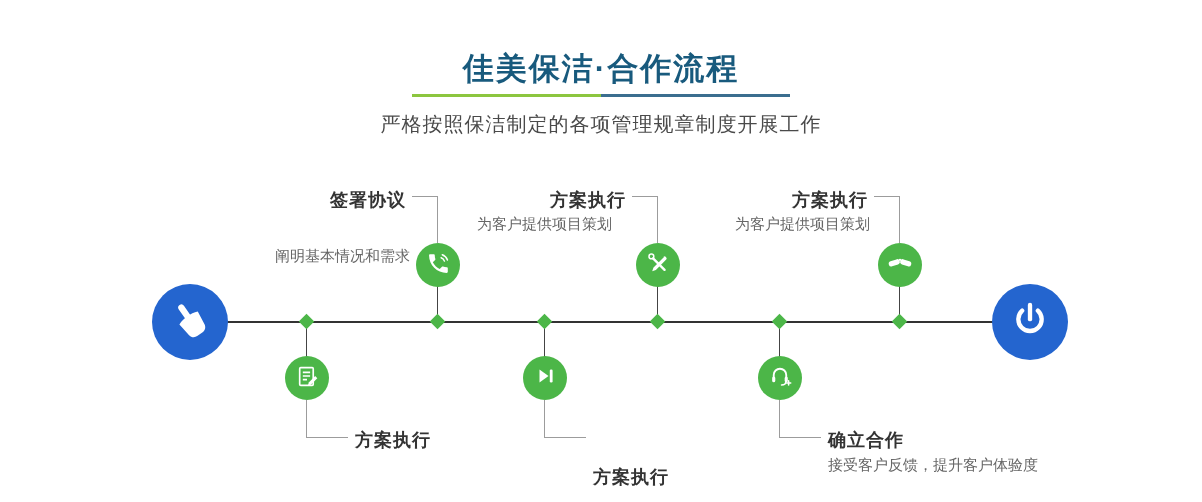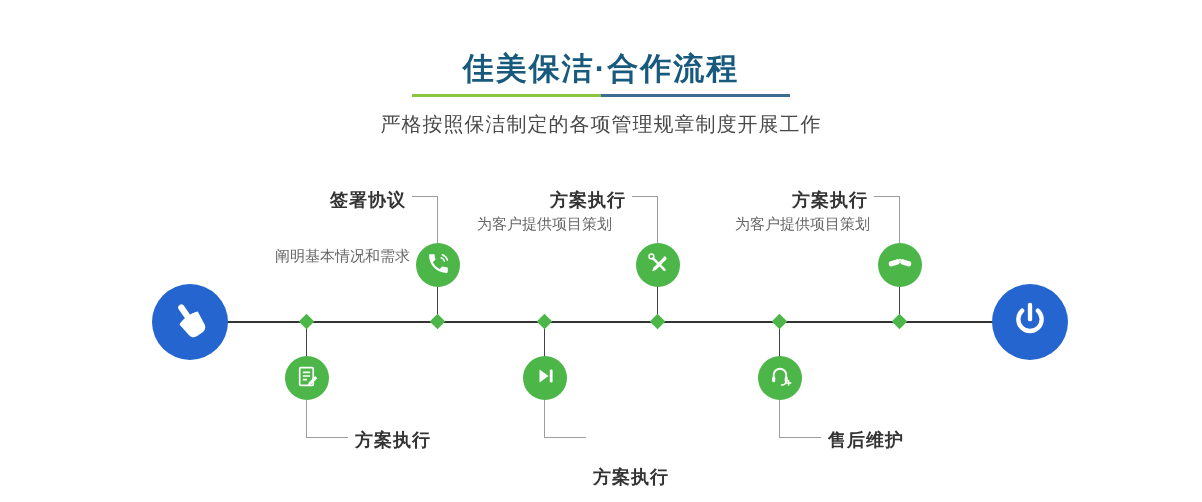--- a/index.html
+++ b/index.html
@@ -169,15 +169,16 @@
   <div class="step-label align-r" style="right:576px;top:188px;">方案执行</div>
   <div class="step-desc align-r" style="right:590px;top:215px;">为客户提供项目策划</div>
 
   <div class="step-label align-r" style="right:334px;top:188px;">方案执行</div>
   <div class="step-desc align-r" style="right:332px;top:215px;">为客户提供项目策划</div>
 
   <div class="step-label" style="left:355px;top:428px;">方案执行</div>
 
   <div class="step-label" style="left:593px;top:428px;margin-top:37px;">方案执行</div>
 
-  <div class="step-label" style="left:828px;top:428px;">售后维护</div>
+  <div class="step-label" style="left:828px;top:428px;">确立合作</div>
+  <div class="step-desc" style="left:828px;top:456px;">接受客户反馈，提升客户体验度</div>
 
 </div>
 
 </body></html>

